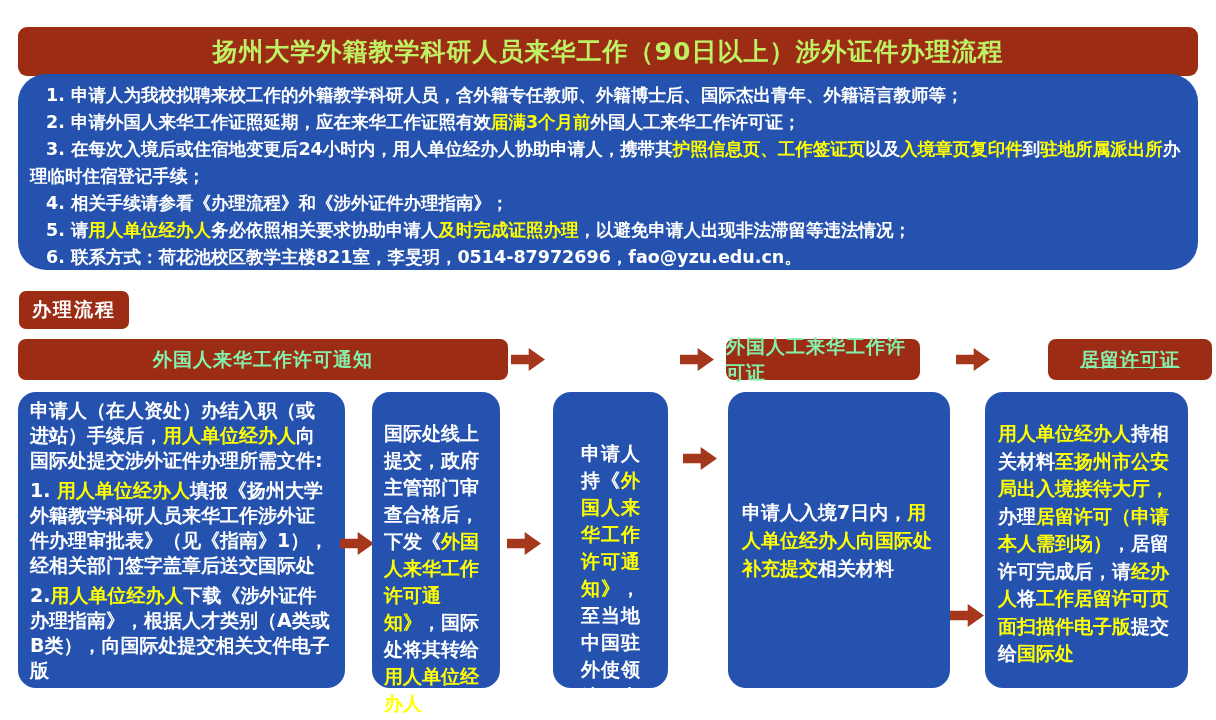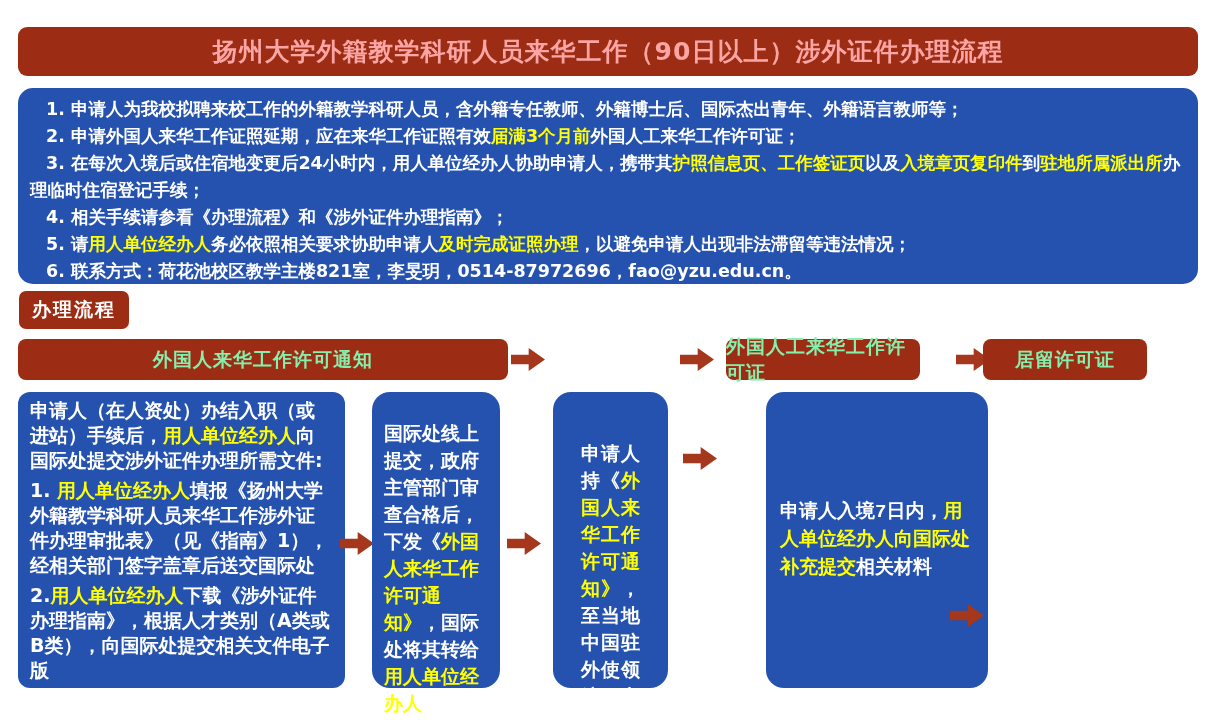--- a/index.html
+++ b/index.html
@@ -3,71 +3,71 @@
 <meta charset="utf-8">
 <style>
   html,body{margin:0;padding:0;background:#fff;}
   .canvas{
     position:relative;width:1216px;height:720px;background:#ffffff;overflow:hidden;
     font-family:"DejaVu Sans","Liberation Sans",sans-serif;font-weight:700;
   }
   .hl{color:var(--yellow);}
   .title-bar{
     position:absolute;left:18px;top:27px;width:1180px;height:49px;
-    background:var(--red);color:#fca5a5;border-radius:9px;
+    background:var(--red);color:#bef264;border-radius:9px;
     display:flex;align-items:center;justify-content:center;
     font-size:25px;letter-spacing:1px;
   }
   .info-box{
-    position:absolute;left:18px;top:88px;width:1180px;height:196px;
-    background:var(--blue);color:#fff;border-radius:15px;
+    position:absolute;left:18px;top:74px;width:1180px;height:196px;
+    background:var(--blue);color:#fff;border-radius:28px;
     box-sizing:border-box;padding:8px 16px 0 12px;
     font-size:17.5px;
   }
   .note{margin:0;line-height:27px;text-indent:16px;}
   .flow-label{
     position:absolute;left:19px;top:291px;width:110px;height:38px;
     background:var(--red);color:#fff;border-radius:7px;
     display:flex;align-items:center;justify-content:center;
     font-size:19px;letter-spacing:2px;
   }
   .stage{
     position:absolute;top:339px;height:41px;
     background:var(--red);color:#86efac;border-radius:8px;
     display:flex;align-items:center;justify-content:center;
     font-size:19px;letter-spacing:1px;
   }
   .stage-1{left:18px;width:490px;}
   .stage-2{left:551px;width:116px;}
   .stage-3{left:726px;width:194px;}
-  .stage-4{left:983px;width:164px;}
+  .stage-4{left:1048px;width:164px;text-decoration:underline;}
   .arrow{
     position:absolute;width:34px;height:23px;background:var(--arrow);
     clip-path:polygon(0 29%,52% 29%,52% 0,100% 50%,52% 100%,52% 71%,0 71%);
   }
   .stage-arrow-1{left:511px;top:348px;}
   .stage-arrow-2{left:680px;top:348px;}
   .stage-arrow-3{left:956px;top:348px;}
   .body-arrow-1{left:340px;top:532px;}
   .body-arrow-2{left:507px;top:532px;}
   .body-arrow-3{left:683px;top:447px;}
   .body-arrow-4{left:950px;top:604px;}
   .step{
     position:absolute;top:392px;height:296px;
     background:var(--blue);color:#fff;border-radius:18px;
     box-sizing:border-box;
   }
   .step p{margin:0;}
-  .step-1{left:18px;width:327px;padding:6px 12px 0;font-size:19px;border-radius:12px;}
+  .step-1{left:18px;width:327px;padding:6px 12px 0;font-size:19px;}
   .step-1 p{line-height:25px;margin-bottom:5px;}
   .step-2{left:372px;width:128px;padding:28px 12px 0;font-size:19px;}
   .step-2 p{line-height:27px;}
   .step-3{left:553px;width:115px;padding:48px 28px 0;font-size:19px;text-align:justify;}
   .step-3 p{line-height:27px;}
-  .step-4{left:766px;width:222px;padding:0 14px;font-size:19px;display:flex;align-items:center;font-family:Liberation Mono, monospace;}
+  .step-4{left:728px;width:222px;padding:0 14px;font-size:19px;display:flex;align-items:center;}
   .step-4 p{line-height:28px;}
   .step-5{left:985px;width:203px;padding:28px 13px 0;font-size:19px;}
   .step-5 p{line-height:27.5px;}
 </style>
 </head>
 <body>
 
 <div class="canvas">
 
   <div class="title-bar">扬州大学外籍教学科研人员来华工作（90日以上）涉外证件办理流程</div>
@@ -105,14 +105,17 @@
   <div class="step step-3">
     <p><span>申请人持《</span><span class="hl">外国人来华工作许可通知》</span><span>，至当地中国驻外使领馆，申领Z字工作签证</span></p>
   </div>
   <div class="arrow body-arrow-3"></div>
 
   <div class="step step-4">
     <p><span>申请人入境7日内，</span><span class="hl">用人单位经办人向国际处补充提交</span><span>相关材料</span></p>
   </div>
   <div class="arrow body-arrow-4"></div>
 
+  <div class="step step-5">
+    <p><span class="hl">用人单位经办人</span><span>持相关材料</span><span class="hl">至扬州市公安局出入境接待大厅，</span><span>办理</span><span class="hl">居留许可（申请本人需到场）</span><span>，居留许可完成后，请</span><span class="hl">经办人</span><span>将</span><span class="hl">工作居留许可页面扫描件电子版</span><span>提交给</span><span class="hl">国际处</span></p>
+  </div>
 
 </div>
 
 </body></html>

